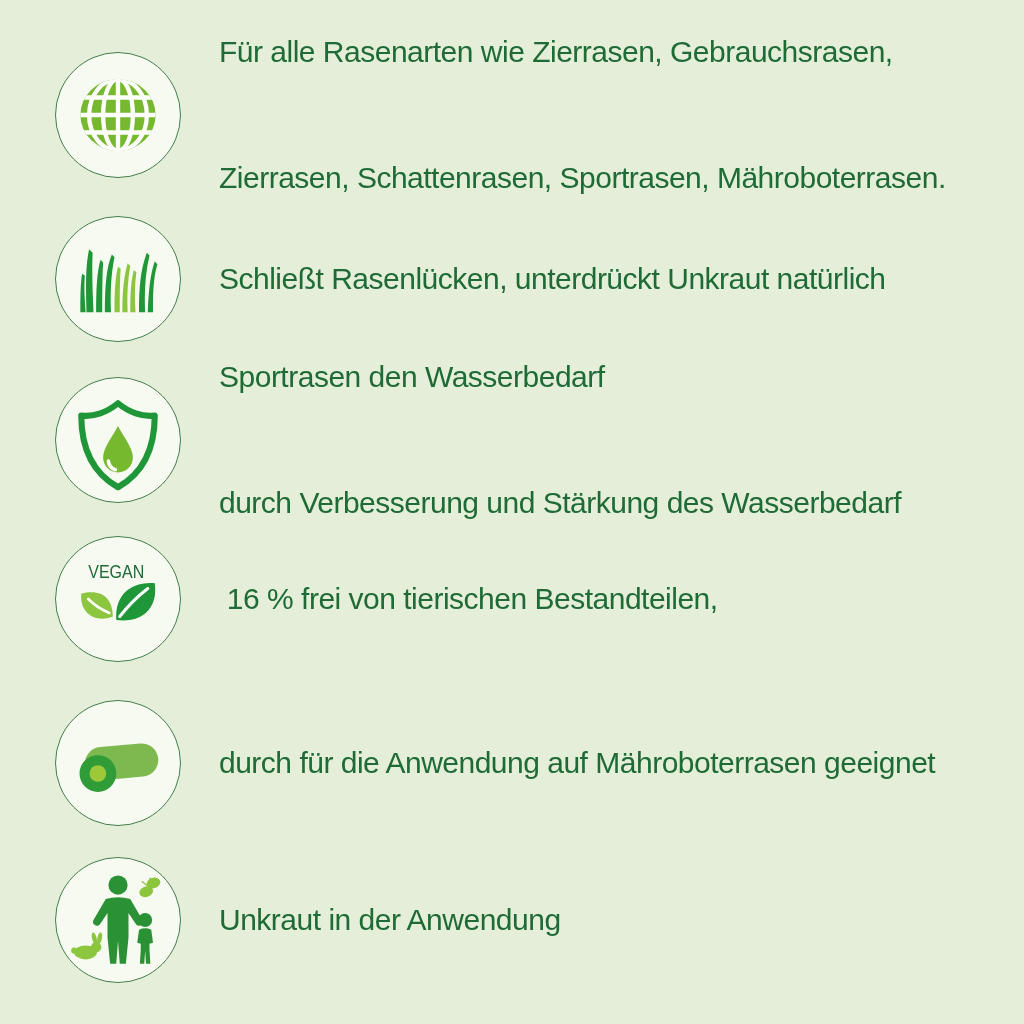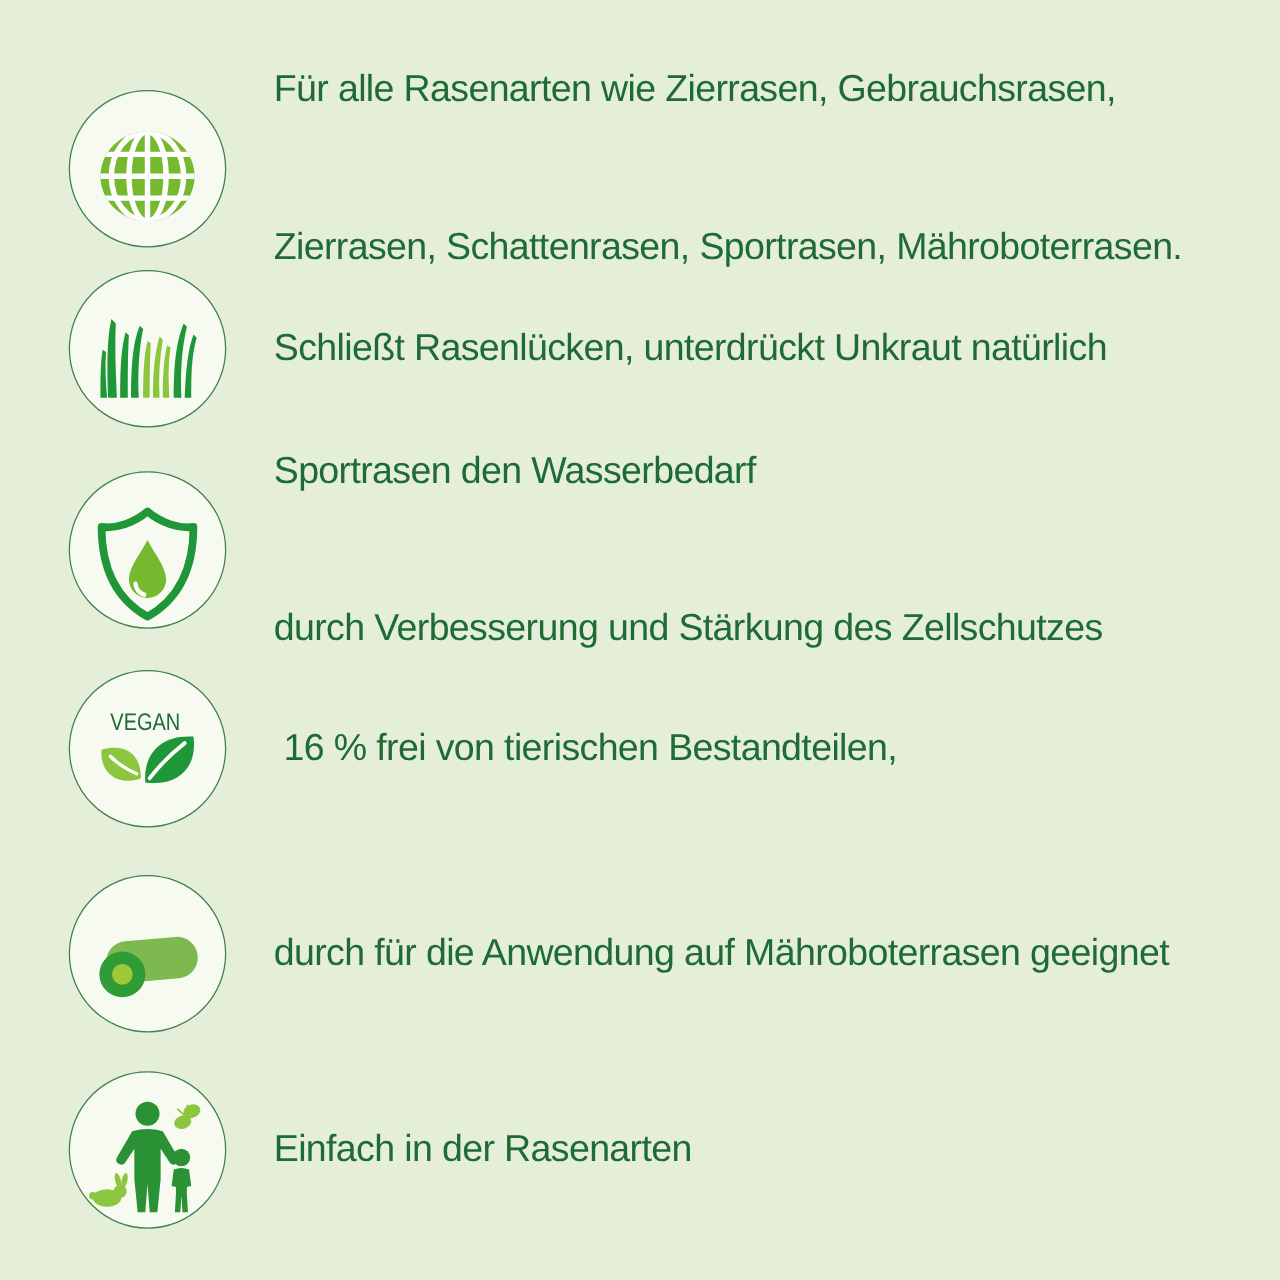--- a/index.html
+++ b/index.html
@@ -18,21 +18,21 @@
     align-items: center;
     gap: 38px;
   }
   .circle {
     width: 126px; height: 126px;
     border-radius: 50%;
     background: var(--circle-fill, #f7faf0);
     border: 1.5px solid var(--circle-border, #40804a);
     box-sizing: border-box;
     flex: 0 0 auto;
-    display: flex; align-items: flex-end; justify-content: center;
+    display: flex; align-items: center; justify-content: center;
   }
   .circle svg { width: 112px; height: 112px; display: block; }
   .text {
     color: var(--ink, #1e6b35);
     font-size: 30px;
     line-height: 42px;
     letter-spacing: -0.5px;
     white-space: pre-wrap;
   }
   .f-bright { fill: var(--bright); }
@@ -46,21 +46,21 @@
   .s-white  { stroke: #ffffff; fill: none; }
   .vegan-text {
     fill: var(--ink, #1e6b35);
     font-family: "Liberation Sans", "DejaVu Sans", sans-serif;
     font-size: 22px;
   }
 </style>
 </head>
 <body>
 
-<div class="row" style="top:70px">
+<div class="row" style="top:50px">
   <div class="circle">
     <svg viewBox="0 0 128 128">
       <defs>
           <clipPath id="gclip">
             <ellipse cx="64" cy="64" rx="43" ry="41"></ellipse>
           </clipPath>
         </defs>
       <ellipse cx="64" cy="64" rx="43" ry="41" class="f-bright"></ellipse>
       <g clip-path="url(#gclip)" class="s-white" stroke-width="5">
         <line x1="64" y1="20" x2="64" y2="108"></line>
@@ -104,21 +104,21 @@
 <div class="row" style="top:375px">
   <div class="circle">
     <svg viewBox="0 0 128 128">
       <path class="s-mid" stroke-width="7" stroke-linejoin="round" d="M64,22 C76,32 92,38 106,36 C106,68 96,100 64,118 C32,100 22,68 22,36 C36,38 52,32 64,22 Z"></path>
       <path class="f-bright" d="M64,48 C70,60 81,73 81,84 a17,17 0 1 1 -34,0 C47,73 58,60 64,48 Z"></path>
       <path class="s-white" stroke-width="4" stroke-linecap="round" d="M53,88 a12,12 0 0 0 8,10"></path>
     </svg>
   </div>
   <div class="text">
     <div>Sportrasen den Wasserbedarf</div>
-    <div>durch Verbesserung und Stärkung des Zellschutzes</div>
+    <div>durch Verbesserung und Stärkung des Wasserbedarf</div>
   </div>
 </div>
 
 <div class="row" style="top:534px">
   <div class="circle">
     <svg viewBox="0 0 128 128">
       <text x="62" y="40" text-anchor="middle" class="vegan-text" textLength="64" lengthAdjust="spacingAndGlyphs">VEGAN</text>
       <path class="f-leaf" d="M58,84 C38,92 20,80 22,58 C44,52 58,62 58,84 Z"></path>
       <path class="s-white" stroke-width="3" stroke-linecap="round" d="M54,80 Q40,74 30,64"></path>
       <path class="f-mid" d="M62,88 C60,62 76,44 106,46 C110,74 92,92 62,88 Z"></path>
@@ -160,15 +160,15 @@
         </g>
         <ellipse cx="27" cy="101" rx="13" ry="8"></ellipse>
         <circle cx="39" cy="95" r="6"></circle>
         <ellipse cx="37" cy="85" rx="2.6" ry="7" transform="rotate(-14 37 85)"></ellipse>
         <ellipse cx="43" cy="85" rx="2.6" ry="7" transform="rotate(12 43 85)"></ellipse>
         <circle cx="14" cy="99" r="3.5"></circle>
       </g>
     </svg>
   </div>
   <div class="text">
-    <div>Einfach in der Rasenarten</div>
+    <div>Unkraut in der Anwendung</div>
   </div>
 </div>
 
 </body></html>

